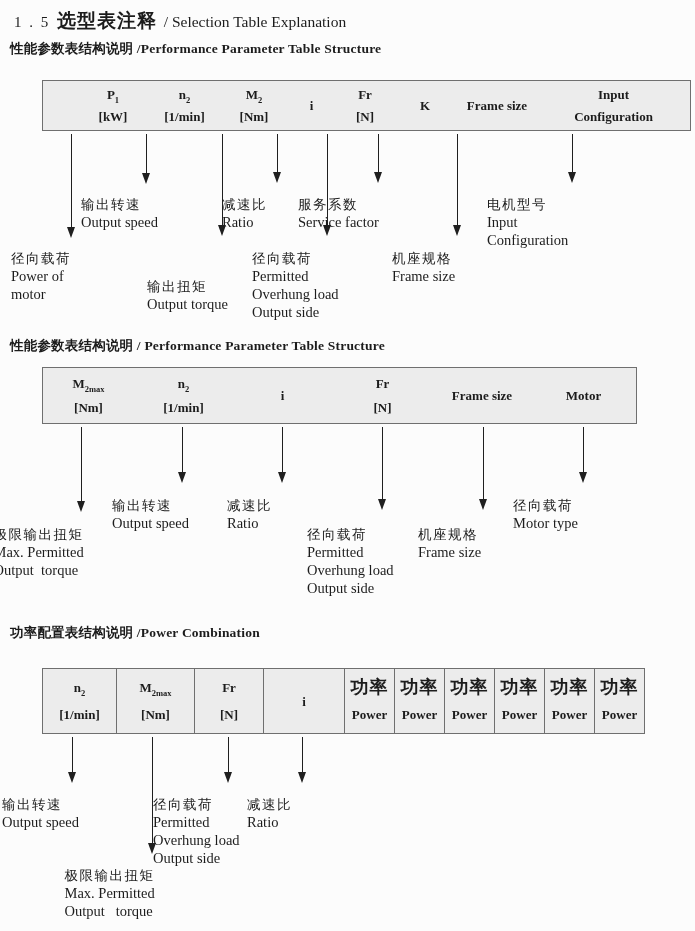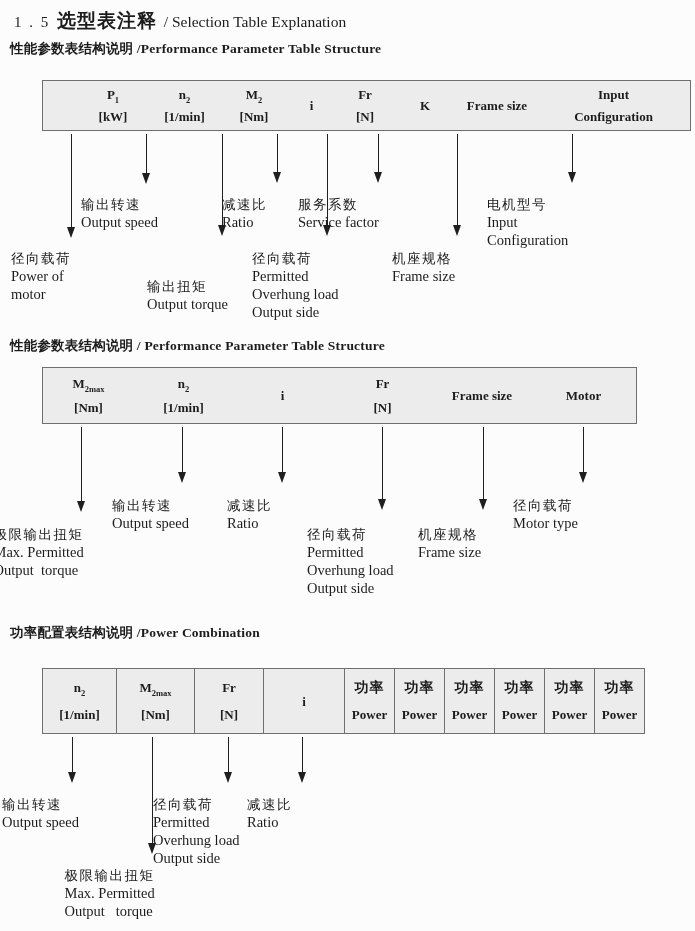--- a/index.html
+++ b/index.html
@@ -12,21 +12,21 @@
   .t-en{font-size:15.5px;}
   .heading{position:absolute;left:10px;margin:0;font-size:13.5px;font-weight:bold;
            white-space:nowrap;letter-spacing:.2px;}
   .ptable{position:absolute;left:42px;display:flex;background:#ececec;
           border:1.4px solid #6f6f6f;box-sizing:border-box;}
   .cell{display:flex;flex-direction:column;justify-content:space-evenly;align-items:center;
         font-size:13px;font-weight:bold;box-sizing:border-box;line-height:15px;}
   .cell.single{justify-content:center;}
   .cell.ruled{border-left:1.1px solid #6f6f6f;}
   .cell sub{font-size:8.5px;line-height:0;}
-  .cell .zh{font-size:14px;letter-spacing:1px;}
+  .cell .zh{font-size:18px;letter-spacing:1px;}
   .diagram{position:absolute;left:0;width:695px;}
   .arrow{position:absolute;width:0;border-left:1.2px solid #1f1f1f;}
   .arrow::after{content:"";position:absolute;left:-4.7px;bottom:-11px;width:0;height:0;
         border-left:4.2px solid transparent;border-right:4.2px solid transparent;
         border-top:11px solid #1f1f1f;}
   .plabel{position:absolute;}
   .lline{line-height:18px;font-size:14.5px;white-space:pre;}
   .lline.zh{font-family:"DejaVu Sans","Liberation Sans",sans-serif;
         font-size:13.5px;letter-spacing:1.5px;}
 </style>

